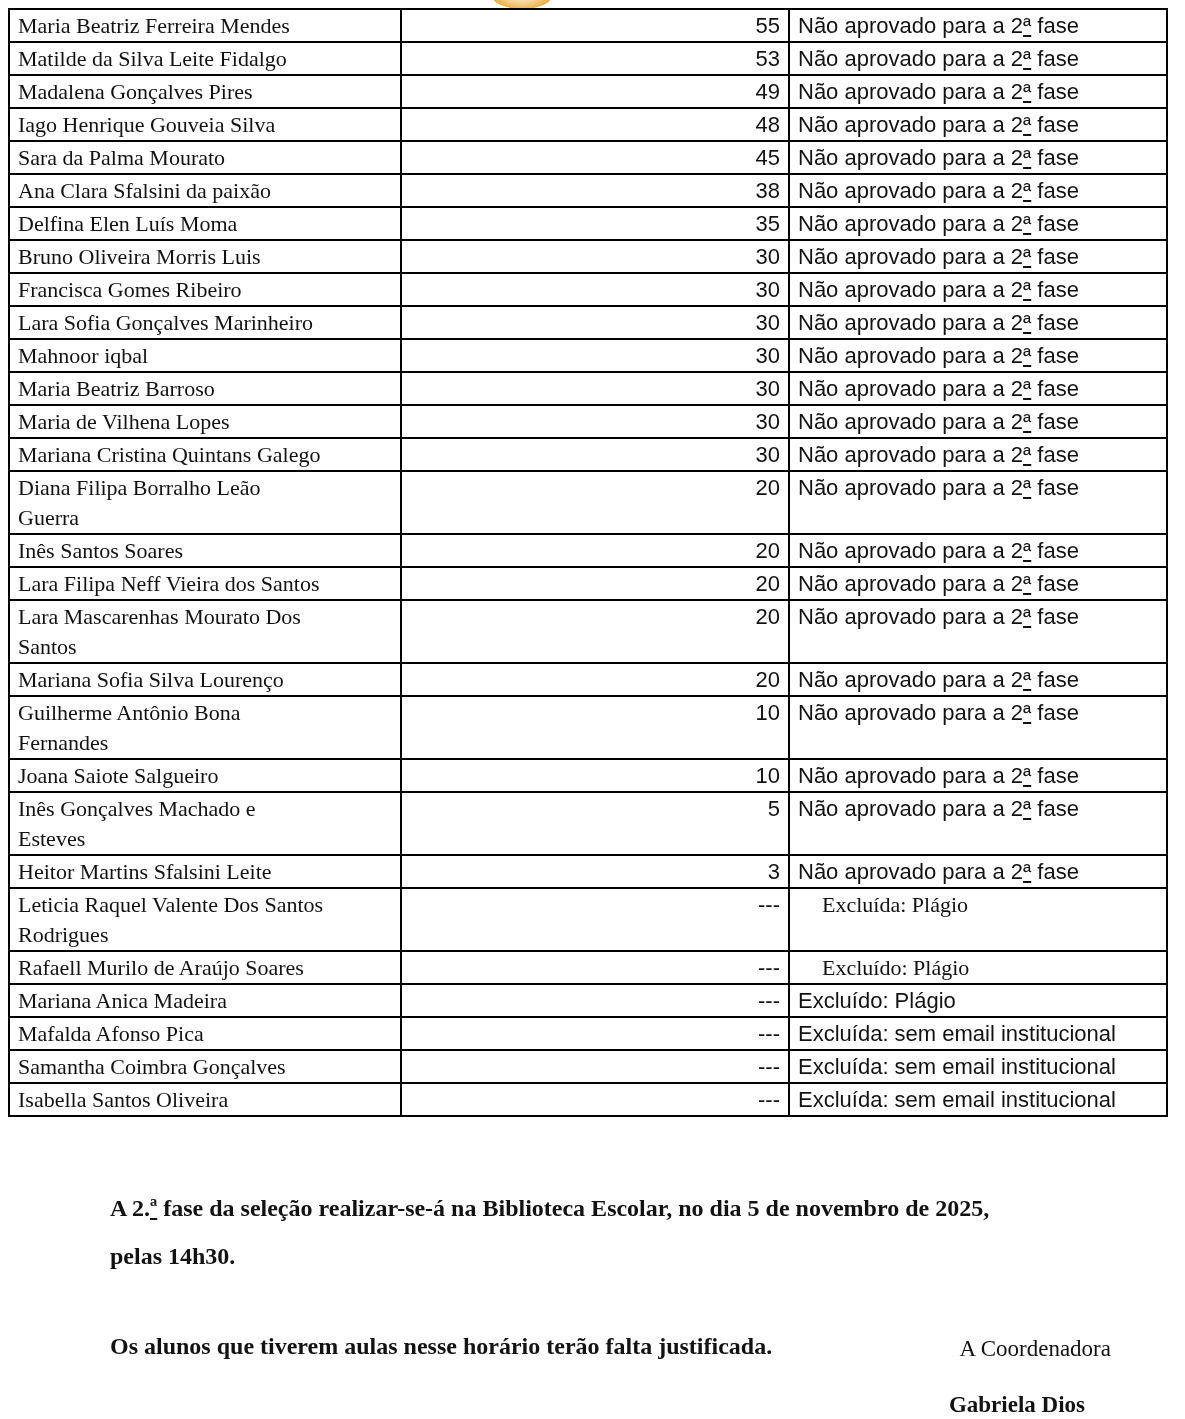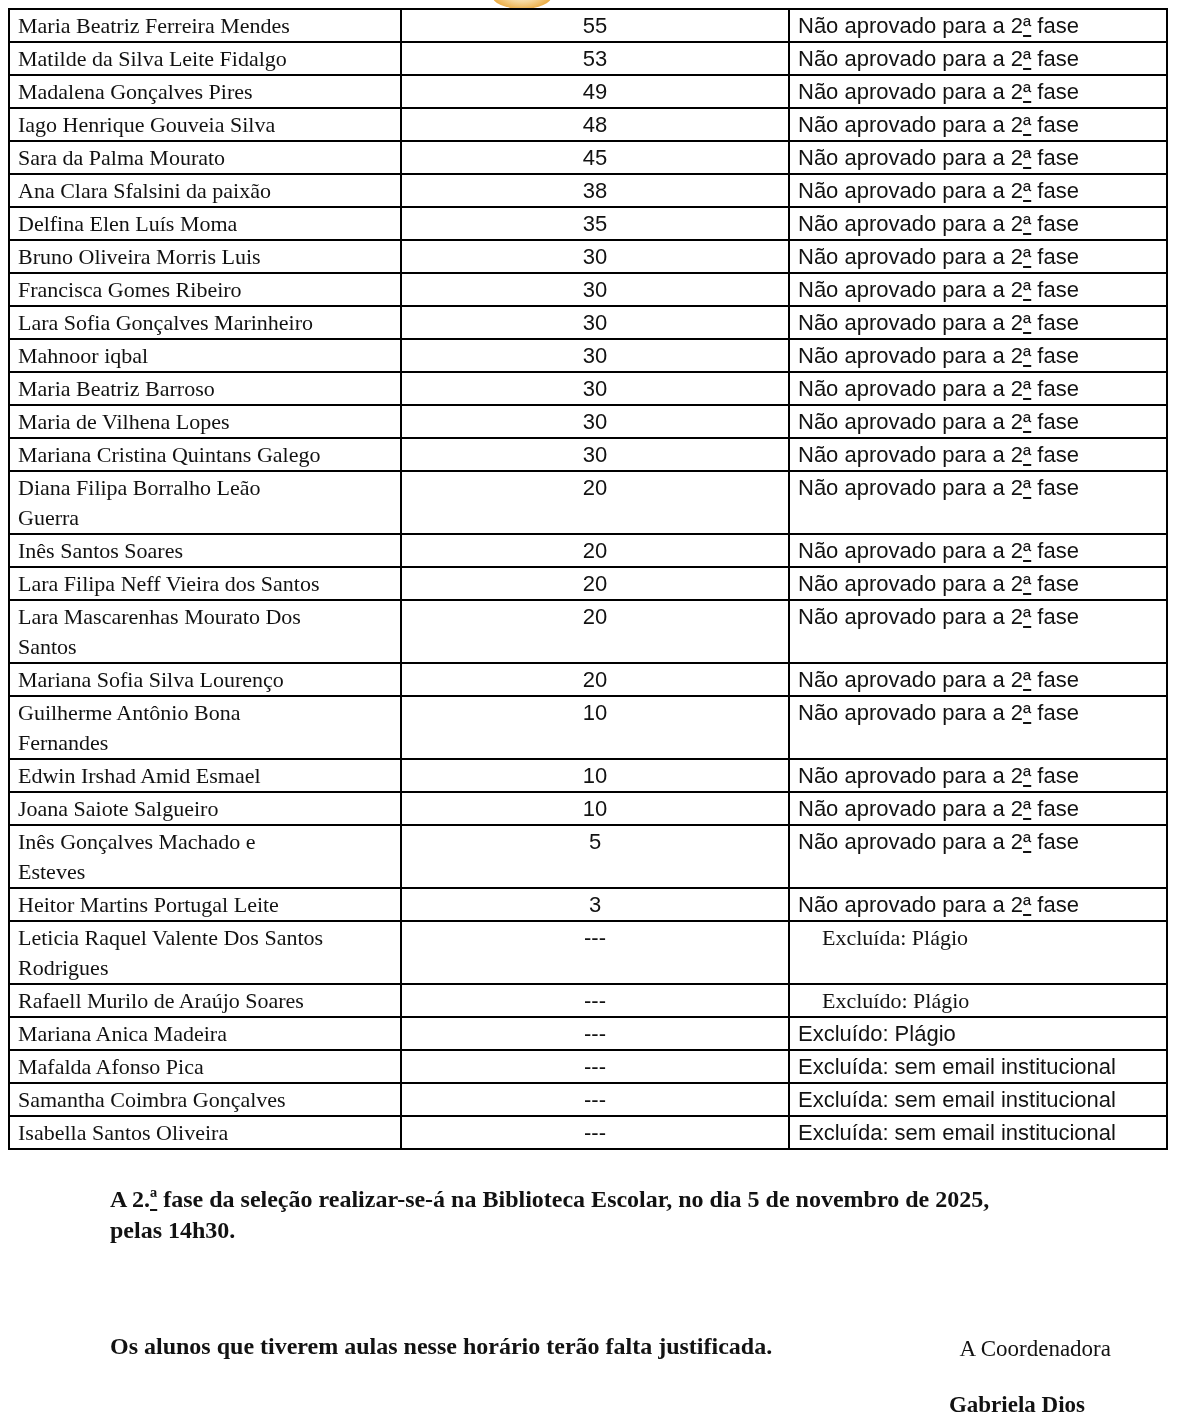--- a/index.html
+++ b/index.html
@@ -41,37 +41,37 @@
   tr.row.tall { height: 62px; }
 
   td.c-name {
     width: 374px;
     font-family: "Liberation Serif", serif;
     white-space: pre-line;
   }
   td.c-score {
     width: 370px;
     font-family: "Liberation Sans", sans-serif;
-    text-align: center;
+    text-align: right;
     vertical-align: bottom;
   }
   td.c-score.v-top { vertical-align: top; }
   td.c-status {
     width: 360px;
     font-family: "Liberation Sans", sans-serif;
   }
   td.c-status.serif { font-family: "Liberation Serif", serif; padding-left: 32px; }
 
   .schedule-note {
     position: absolute;
     left: 110px; top: 1184px;
     width: 1040px;
     font-size: 24px;
     font-weight: bold;
-    line-height: 31px;
+    line-height: 48px;
     white-space: pre-line;
   }
   .absence-note {
     position: absolute;
     left: 110px; top: 1333px;
     font-size: 24px;
     font-weight: bold;
   }
   .sig-role {
     position: absolute;
@@ -190,37 +190,32 @@
     <td class="c-score">20</td>
     <td class="c-status">Não aprovado para a 2<u>ª</u> fase</td>
   </tr>
       <tr class="row tall">
     <td class="c-name">Guilherme Antônio Bona
 Fernandes</td>
     <td class="c-score">10</td>
     <td class="c-status">Não aprovado para a 2<u>ª</u> fase</td>
   </tr>
       <tr class="row">
-    <td class="c-name">Edwin Irshad Amid Esmael</td>
-    <td class="c-score">10</td>
-    <td class="c-status">Não aprovado para a 2<u>ª</u> fase</td>
-  </tr>
-      <tr class="row">
     <td class="c-name">Joana Saiote Salgueiro</td>
     <td class="c-score">10</td>
     <td class="c-status">Não aprovado para a 2<u>ª</u> fase</td>
   </tr>
       <tr class="row tall">
     <td class="c-name">Inês Gonçalves Machado e
 Esteves</td>
     <td class="c-score">5</td>
     <td class="c-status">Não aprovado para a 2<u>ª</u> fase</td>
   </tr>
       <tr class="row">
-    <td class="c-name">Heitor Martins Portugal Leite</td>
+    <td class="c-name">Heitor Martins Sfalsini Leite</td>
     <td class="c-score">3</td>
     <td class="c-status">Não aprovado para a 2<u>ª</u> fase</td>
   </tr>
       <tr class="row tall">
     <td class="c-name">Leticia Raquel Valente Dos Santos
 Rodrigues</td>
     <td class="c-score v-top">---</td>
     <td class="c-status serif">Excluída: Plágio</td>
   </tr>
       <tr class="row">

